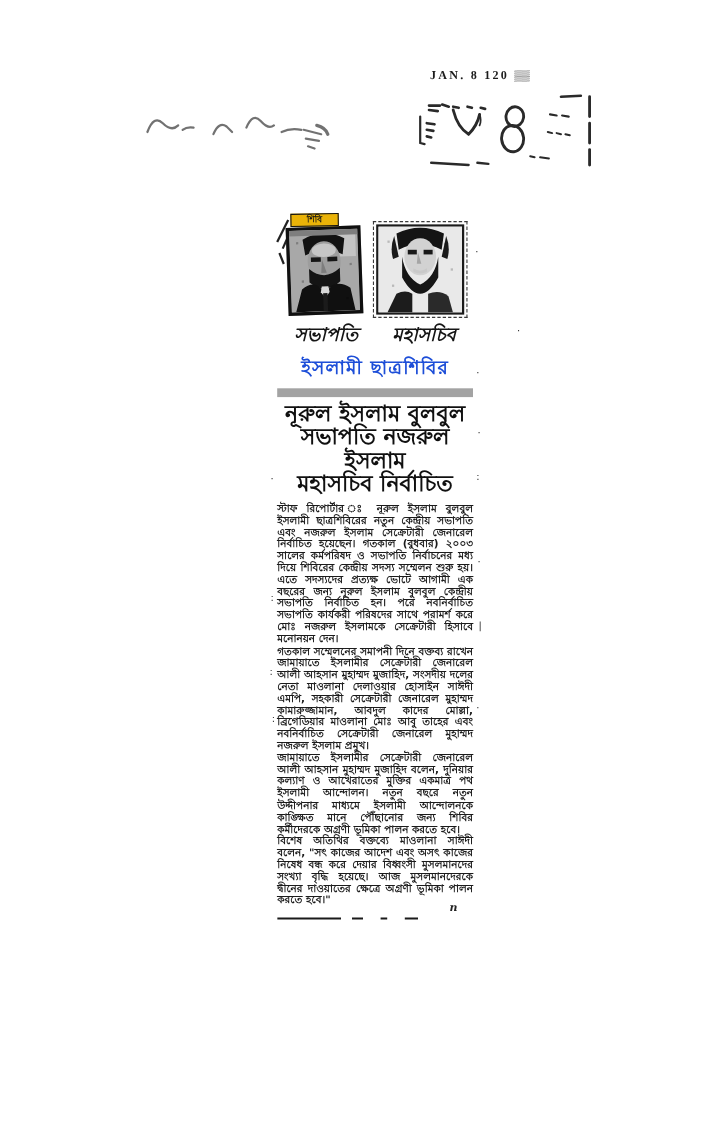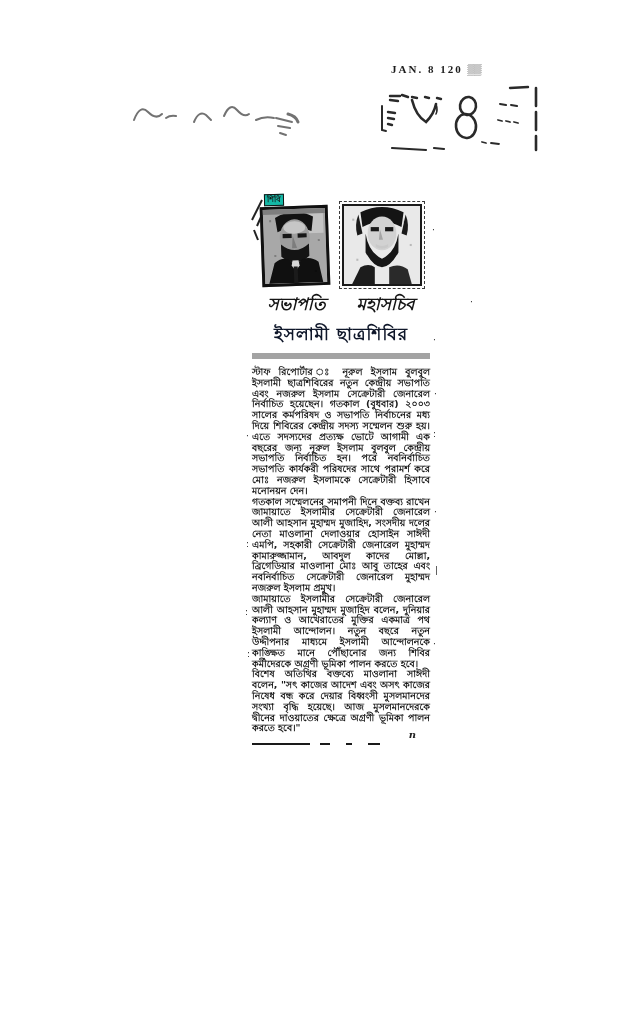--- a/index.html
+++ b/index.html
@@ -27,38 +27,38 @@
 
   .photo-row{position:relative;height:96px;}
   .photo-left{
     position:absolute;left:9px;top:12px;width:62px;height:74px;
     border:3px solid #101010;background:#b0b0b0;
     transform:rotate(-2deg);
   }
   .photo-left .topband{position:absolute;left:0;top:0;width:100%;height:5px;background:#7e7e7e;}
   .corner-label{
     position:absolute;left:12px;top:0px;
-    background:#14b8a6;border:1px solid #141414;
-    font-size:8px;font-weight:bold;line-height:10px;padding:0 2px;
+    background:#eab308;border:1px solid #141414;
+    font-size:8px;font-weight:bold;line-height:10px;padding:0 14px;
     transform:rotate(-1deg);z-index:3;
   }
   .photo-right{
     position:absolute;left:87px;top:7px;width:80px;height:82px;
     border:1px dashed #3a3a3a;padding:2px;background:#fdfdfd;
   }
   .photo-right .inner{width:100%;height:100%;border:2px solid #1b1b1b;background:#e8e8e8;box-sizing:border-box;}
   .photo-left svg,.photo-right svg{display:block;width:100%;height:100%;}
 
   .caption-row{display:flex;margin-top:1px;}
   .caption{flex:1;text-align:center;font-size:17px;font-weight:bold;font-style:italic;color:#151515;}
 
   .org-header{
     margin-top:2px;text-align:center;
-    font-size:17px;font-weight:800;letter-spacing:1px;color:#0f172a;
-    border-bottom:6px solid #a3a3a3;padding-bottom:4px;
+    font-size:17px;font-weight:800;letter-spacing:1px;color:#1d4ed8;
+    border-bottom:8px solid #a3a3a3;padding-bottom:4px;
   }
   .headline{
     margin-top:5px;text-align:center;
     font-size:20px;line-height:21px;font-weight:800;color:#101010;
   }
   .body-text{
     margin-top:8px;
     font-size:9.5px;line-height:10.8px;text-align:justify;color:#1b1b1b;
   }
   .body-text p{margin:0;font-weight:bold;}
@@ -184,20 +184,25 @@
     </div>
   </div>
 
   <div class="caption-row">
     <span class="caption">সভাপতি</span>
     <span class="caption">মহাসচিব</span>
   </div>
 
   <div class="org-header">ইসলামী ছাত্রশিবির</div>
 
+  <div class="headline">
+    <div>নূরুল ইসলাম বুলবুল</div>
+    <div>সভাপতি নজরুল ইসলাম</div>
+    <div>মহাসচিব নির্বাচিত</div>
+  </div>
 
   <div class="body-text">
     <p>স্টাফ রিপোর্টার ঃ নূরুল ইসলাম বুলবুল ইসলামী ছাত্রশিবিরের নতুন কেন্দ্রীয় সভাপতি এবং নজরুল ইসলাম সেক্রেটারী জেনারেল নির্বাচিত হয়েছেন। গতকাল (বুধবার) ২০০৩ সালের কর্মপরিষদ ও সভাপতি নির্বাচনের মধ্য দিয়ে শিবিরের কেন্দ্রীয় সদস্য সম্মেলন শুরু হয়। এতে সদস্যদের প্রত্যক্ষ ভোটে আগামী এক বছরের জন্য নূরুল ইসলাম বুলবুল কেন্দ্রীয় সভাপতি নির্বাচিত হন। পরে নবনির্বাচিত সভাপতি কার্যকরী পরিষদের সাথে পরামর্শ করে মোঃ নজরুল ইসলামকে সেক্রেটারী হিসাবে মনোনয়ন দেন।</p>
     <p>গতকাল সম্মেলনের সমাপনী দিনে বক্তব্য রাখেন জামায়াতে ইসলামীর সেক্রেটারী জেনারেল আলী আহসান মুহাম্মদ মুজাহিদ, সংসদীয় দলের নেতা মাওলানা দেলাওয়ার হোসাইন সাঈদী এমপি, সহকারী সেক্রেটারী জেনারেল মুহাম্মদ কামারুজ্জামান, আবদুল কাদের মোল্লা, ব্রিগেডিয়ার মাওলানা মোঃ আবু তাহের এবং নবনির্বাচিত সেক্রেটারী জেনারেল মুহাম্মদ নজরুল ইসলাম প্রমুখ।</p>
     <p>জামায়াতে ইসলামীর সেক্রেটারী জেনারেল আলী আহসান মুহাম্মদ মুজাহিদ বলেন, দুনিয়ার কল্যাণ ও আখেরাতের মুক্তির একমাত্র পথ ইসলামী আন্দোলন। নতুন বছরে নতুন উদ্দীপনার মাধ্যমে ইসলামী আন্দোলনকে কাঙ্ক্ষিত মানে পৌঁছানোর জন্য শিবির কর্মীদেরকে অগ্রণী ভূমিকা পালন করতে হবে।</p>
     <p>বিশেষ অতিথির বক্তব্যে মাওলানা সাঈদী বলেন, "সৎ কাজের আদেশ এবং অসৎ কাজের নিষেধ বন্ধ করে দেয়ার বিধ্বংসী মুসলমানদের সংখ্যা বৃদ্ধি হয়েছে। আজ মুসলমানদেরকে দ্বীনের দাওয়াতের ক্ষেত্রে অগ্রণী ভূমিকা পালন করতে হবে।"</p>
   </div>
 
   <div class="end-row">
     <svg class="end-rule" width="150" height="6" viewBox="0 0 150 6">

